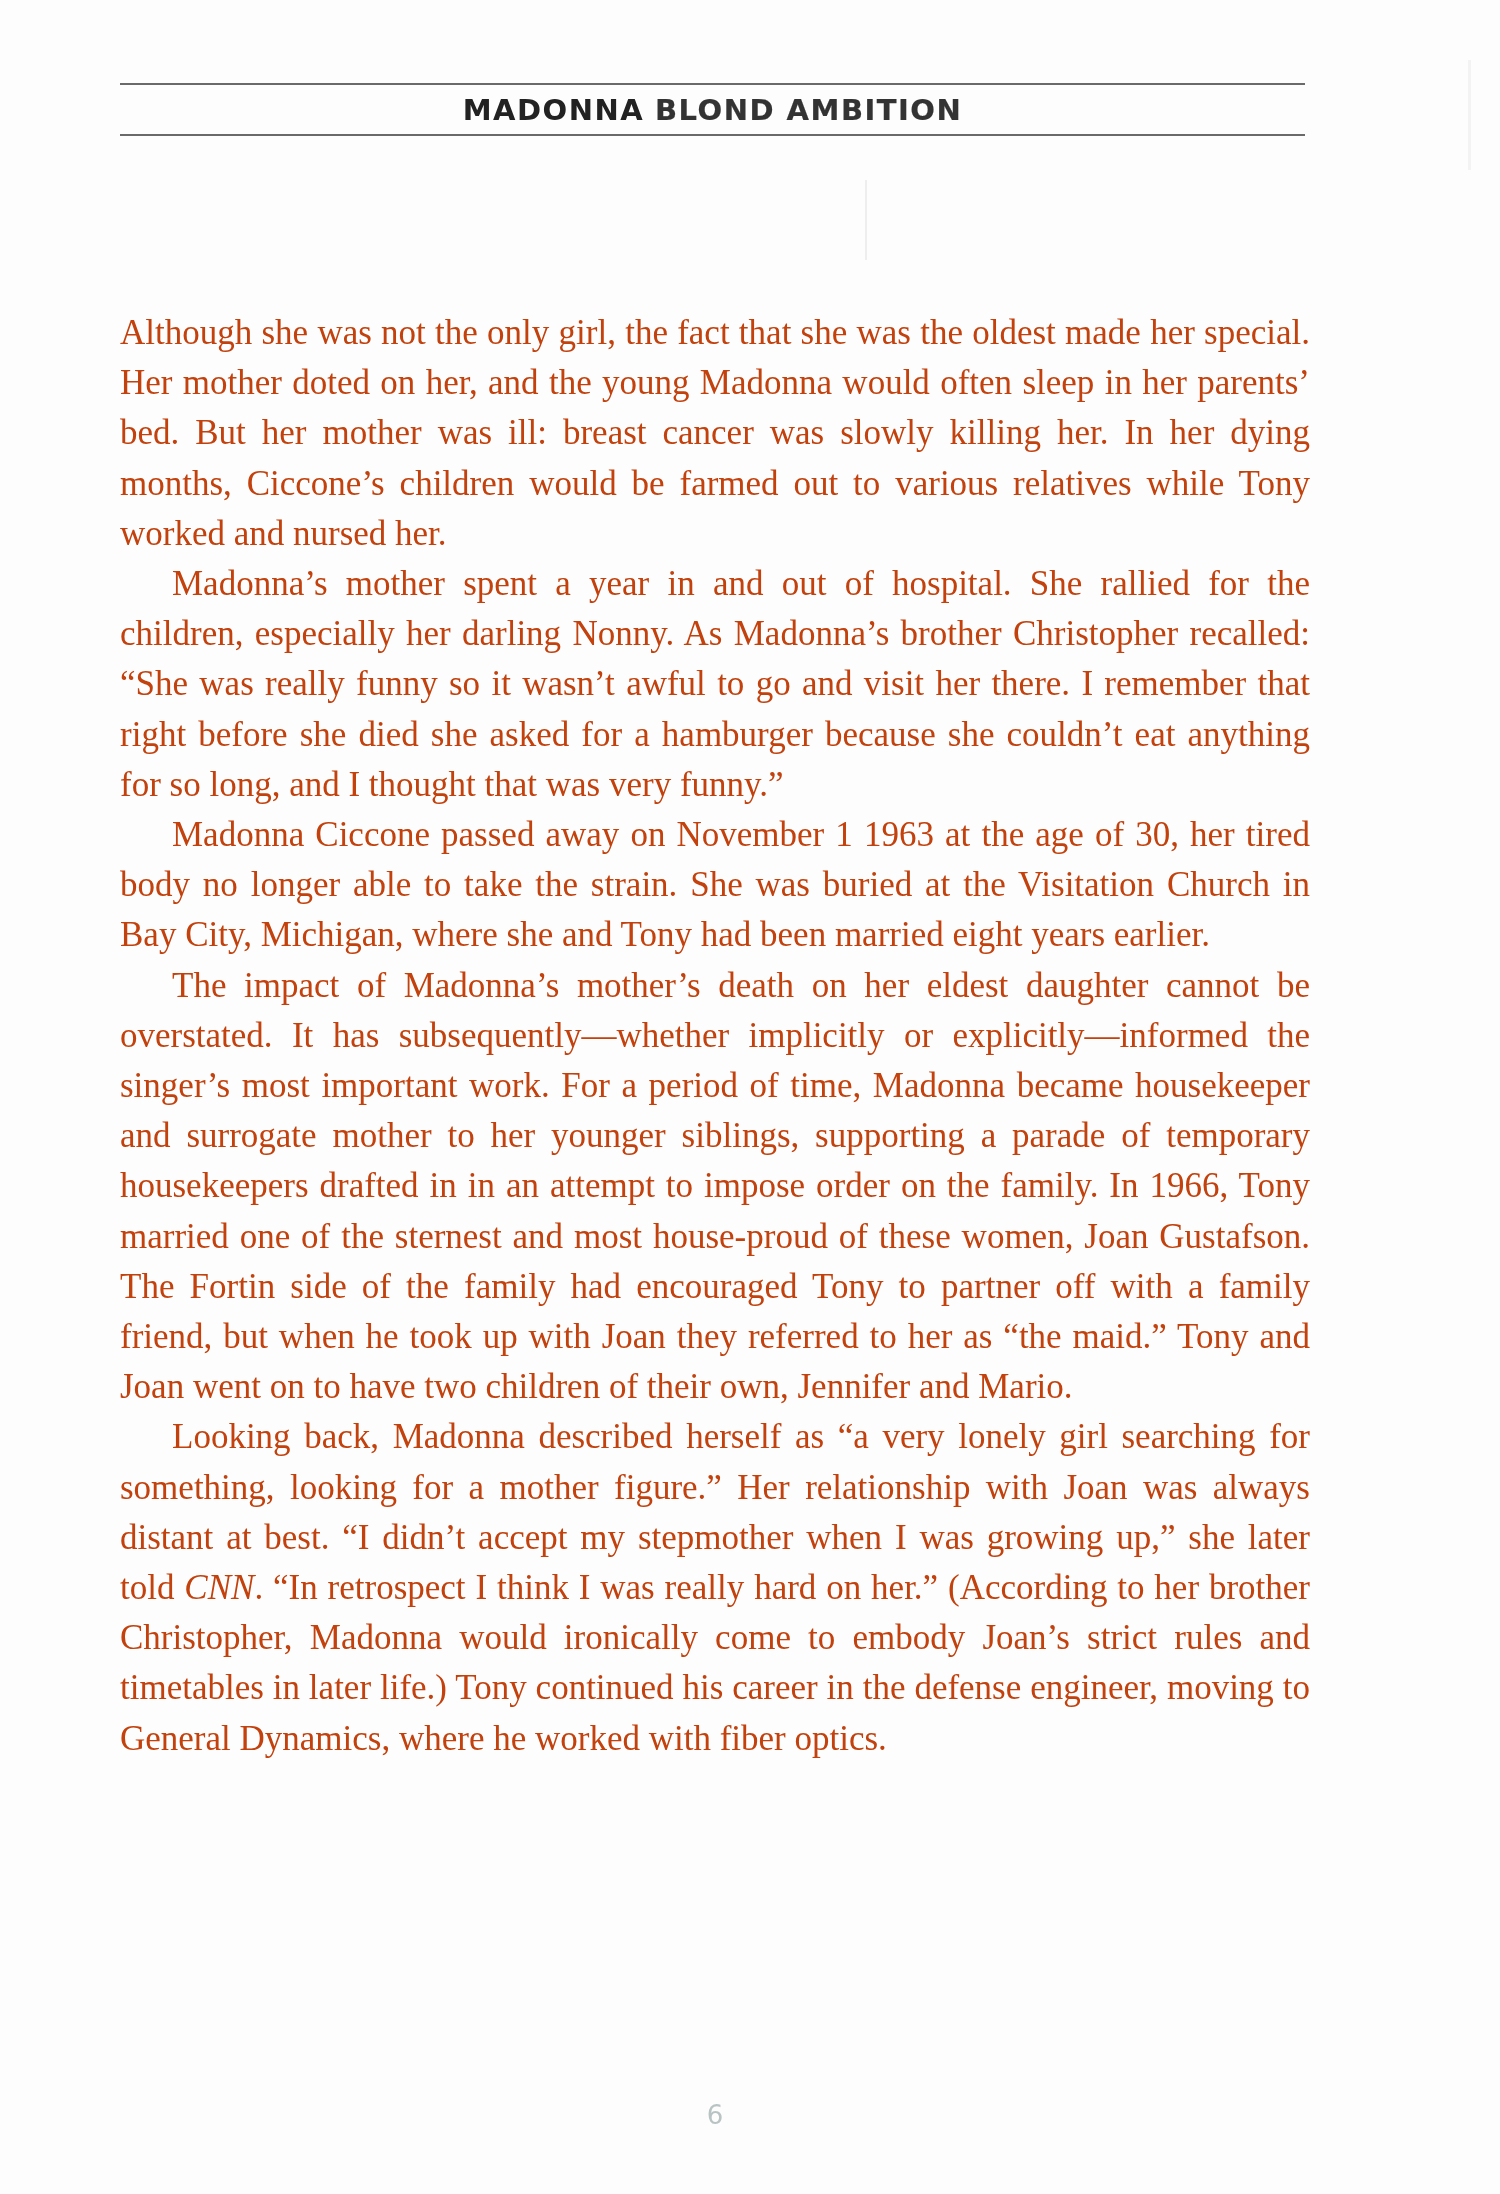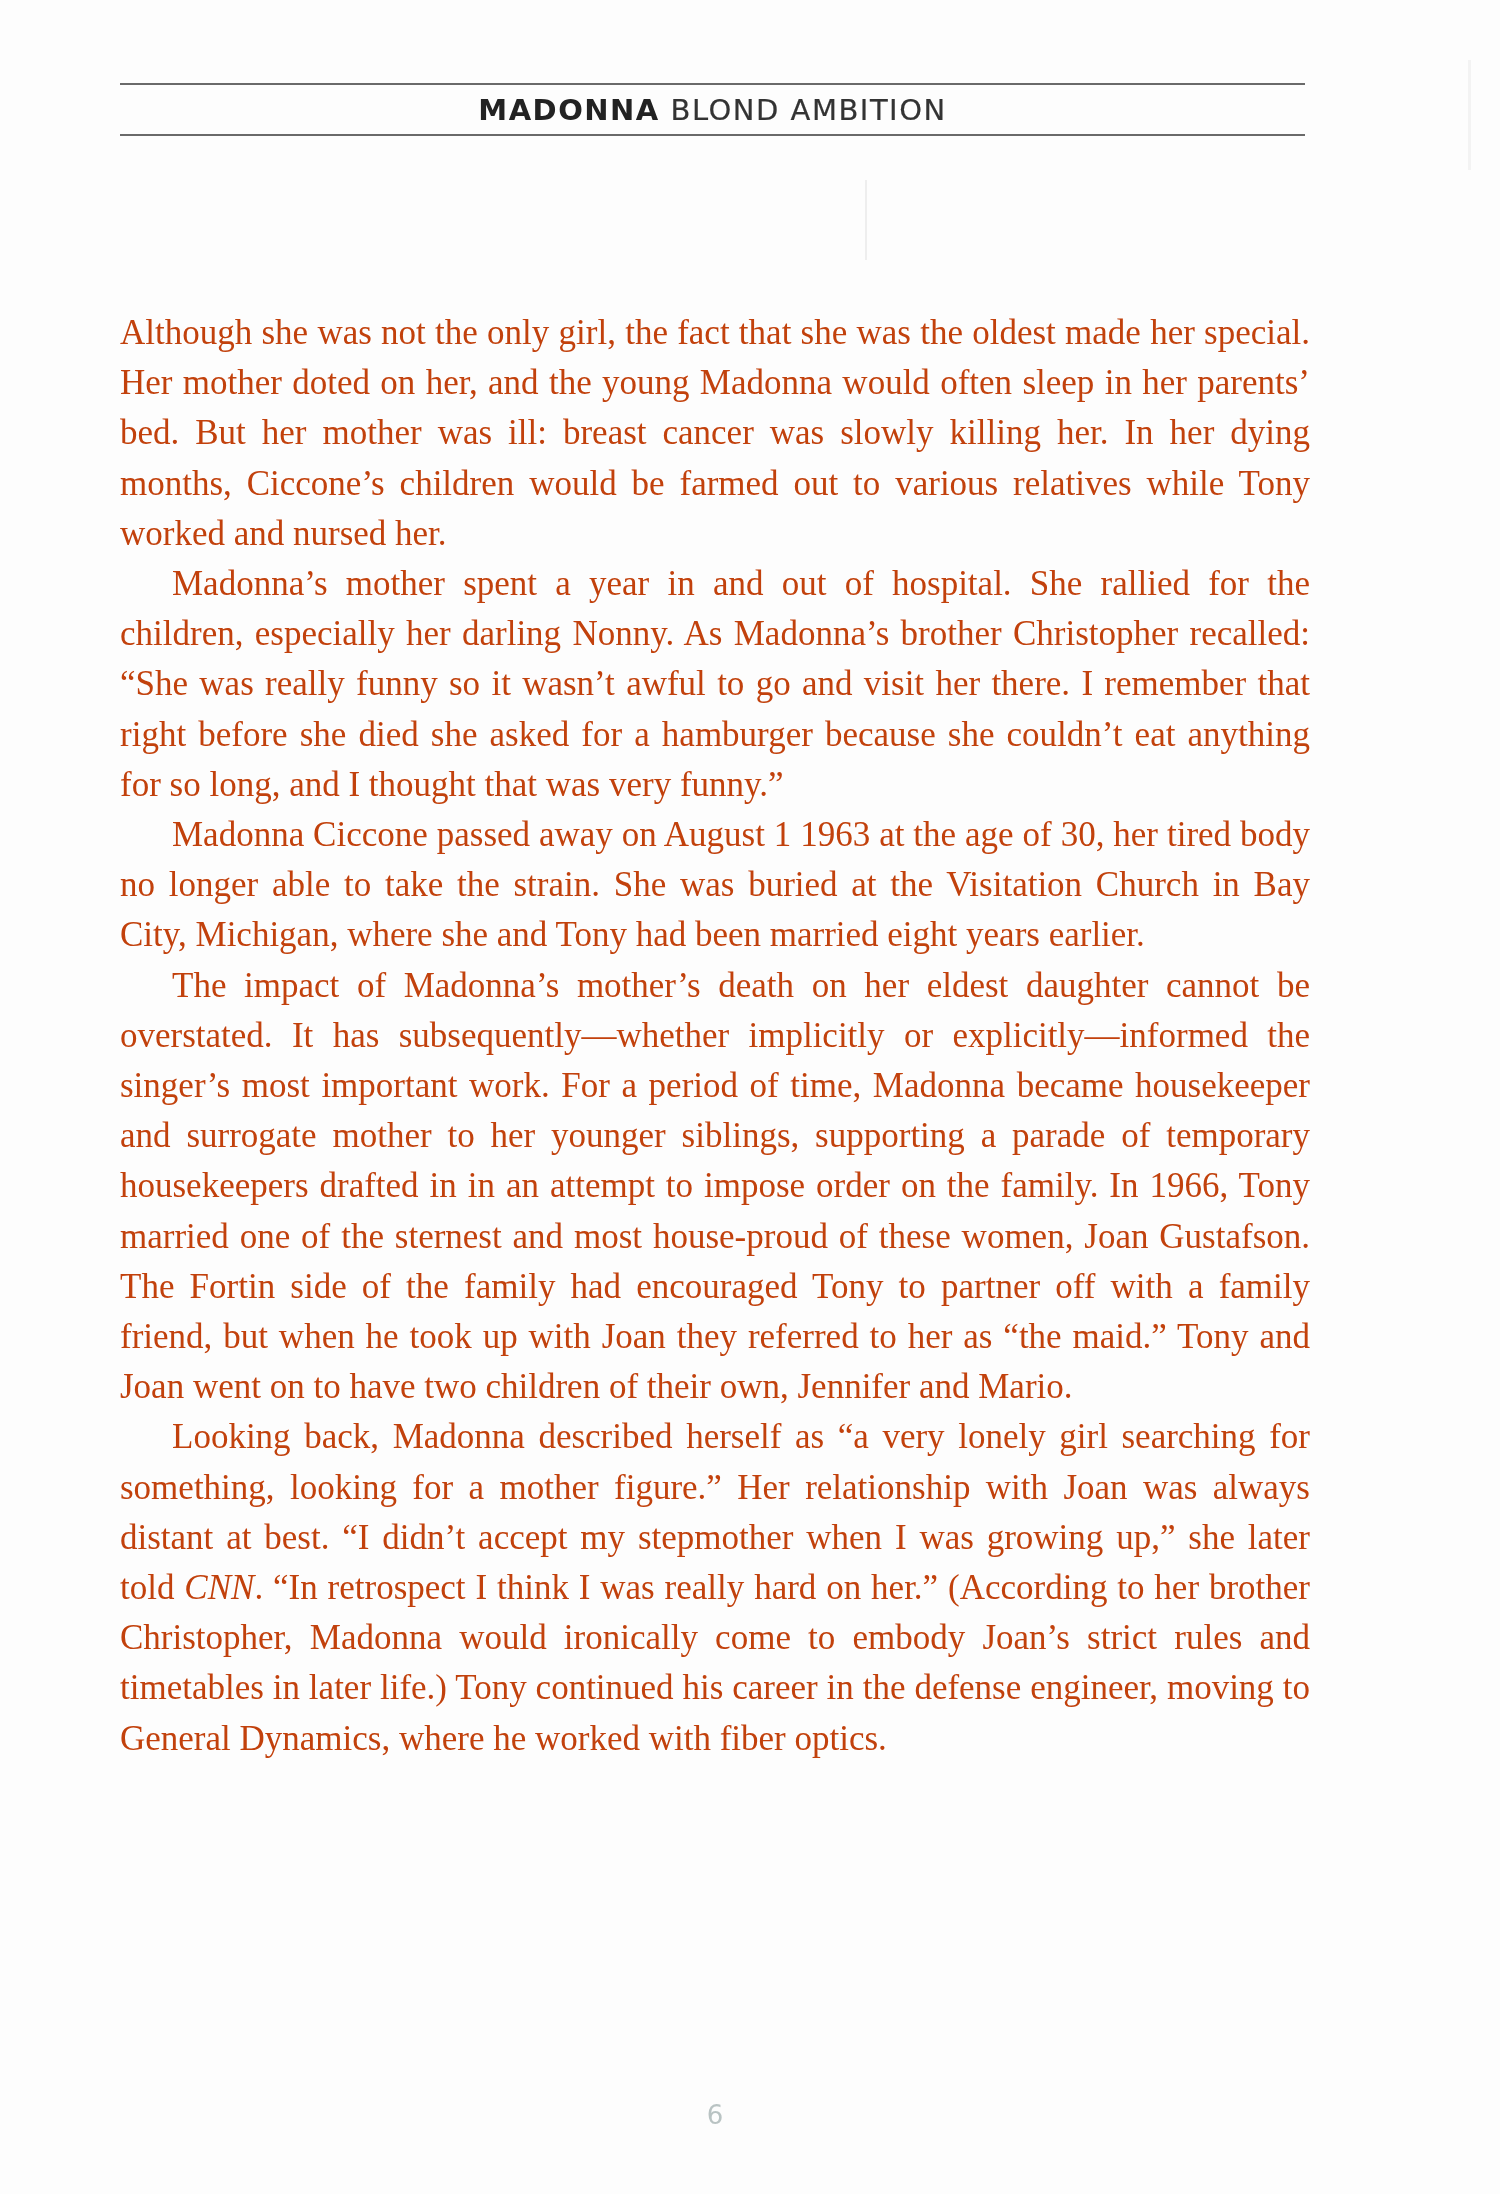--- a/index.html
+++ b/index.html
@@ -36,21 +36,21 @@
       left: 120px;
       width: 1185px;
       text-align: center;
       font-family: "DejaVu Sans", sans-serif;
       font-size: 29px;
       letter-spacing: 1.5px;
       color: #222;
       line-height: 40px;
     }
     .running-head .light {
-      font-weight: normal;
+      font-weight: bold;
       color: #333;
       -webkit-text-stroke: 0.2px #333;
     }
     .running-head .strong {
       font-weight: bold;
     }
     .body-text {
       position: absolute;
       top: 308px;
       left: 120px;
@@ -94,21 +94,21 @@
   <div class="rule top"></div>
   <div class="running-head">
     <span class="strong">MADONNA</span>
     <span class="light">BLOND AMBITION</span>
   </div>
   <div class="rule bottom"></div>
 
   <div class="body-text">
     <p class="no-indent">Although she was not the only girl, the fact that she was the oldest made her special. Her mother doted on her, and the young Madonna would often sleep in her parents’ bed. But her mother was ill: breast cancer was slowly killing her. In her dying months, Ciccone’s children would be farmed out to various relatives while Tony worked and nursed her.</p>
     <p>Madonna’s mother spent a year in and out of hospital. She rallied for the children, especially her darling Nonny. As Madonna’s brother Christopher recalled: “She was really funny so it wasn’t awful to go and visit her there. I remember that right before she died she asked for a hamburger because she couldn’t eat anything for so long, and I thought that was very funny.”</p>
-    <p>Madonna Ciccone passed away on August 1 1963 at the age of 30, her tired body no longer able to take the strain. She was buried at the Visitation Church in Bay City, Michigan, where she and Tony had been married eight years earlier.</p>
+    <p>Madonna Ciccone passed away on November 1 1963 at the age of 30, her tired body no longer able to take the strain. She was buried at the Visitation Church in Bay City, Michigan, where she and Tony had been married eight years earlier.</p>
     <p>The impact of Madonna’s mother’s death on her eldest daughter cannot be overstated. It has subsequently—whether implicitly or explicitly—informed the singer’s most important work. For a period of time, Madonna became housekeeper and surrogate mother to her younger siblings, supporting a parade of temporary housekeepers drafted in in an attempt to impose order on the family. In 1966, Tony married one of the sternest and most house-proud of these women, Joan Gustafson. The Fortin side of the family had encouraged Tony to partner off with a family friend, but when he took up with Joan they referred to her as “the maid.” Tony and Joan went on to have two children of their own, Jennifer and Mario.</p>
     <p><span>Looking back, Madonna described herself as “a very lonely girl searching for something, looking for a mother figure.” Her relationship with Joan was always distant at best. “I didn’t accept my stepmother when I was growing up,” she later told </span><em>CNN</em><span>. “In retrospect I think I was really hard on her.” (According to her brother Christopher, Madonna would ironically come to embody Joan’s strict rules and timetables in later life.) Tony continued his career in the defense engineer, moving to General Dynamics, where he worked with fiber optics.</span></p>
   </div>
 
   <div class="folio">6</div>
 
   <div class="scan-mark" style="left:865px; top:180px; width:2px; height:80px;"></div>
   <div class="scan-mark" style="left:1468px; top:60px; width:3px; height:110px; background:#f3f3f3;"></div>
 </div>
 

